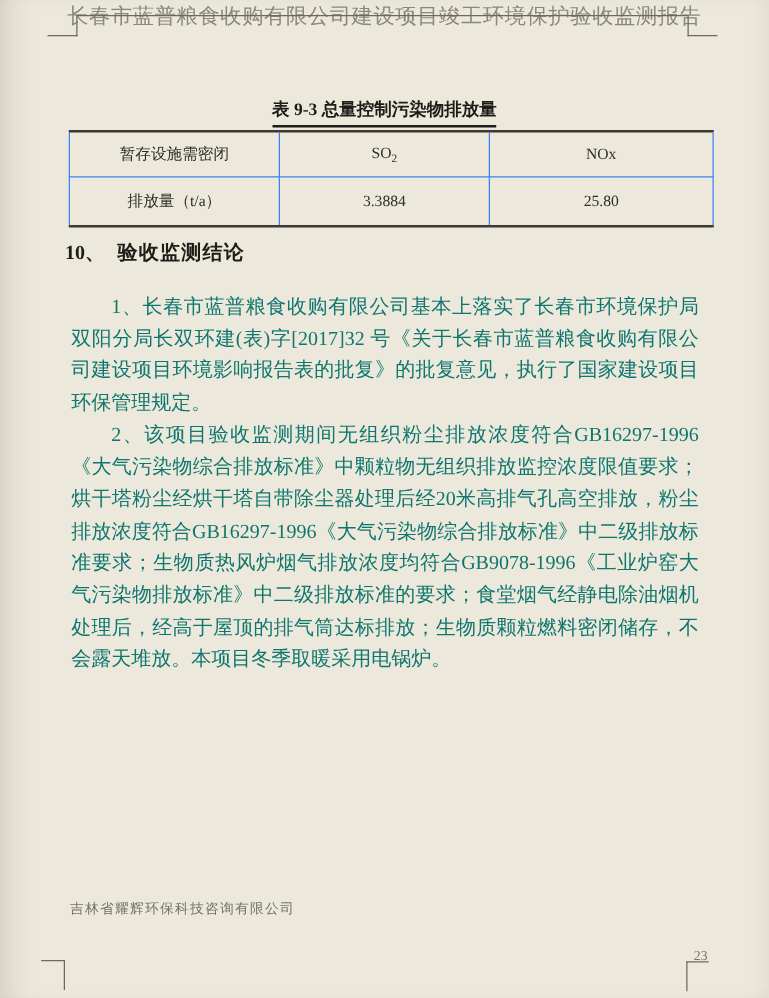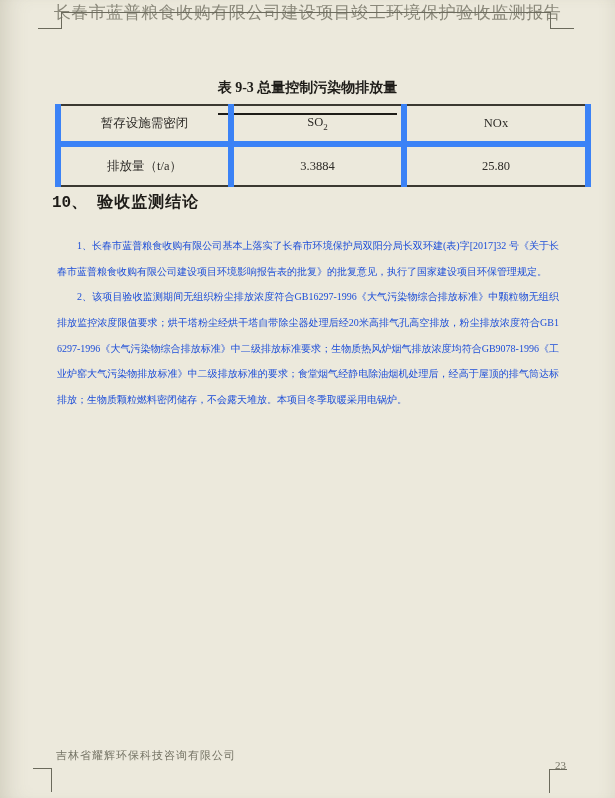--- a/index.html
+++ b/index.html
@@ -25,53 +25,53 @@
   
   .bl-h{left:33px;top:768px;width:19px;height:1px;}
   .bl-v{left:51px;top:768px;width:1px;height:24px;}
   .br-h{left:549px;top:769px;width:18px;height:1px;}
   .br-v{left:549px;top:769px;width:1px;height:24px;}
 
   .tbl-title{
     position:absolute;top:79px;left:0;width:100%;text-align:center;
     font-size:14px;font-weight:bold;color:#1E1C18;
   }
-  .tbl-title span{border-bottom:2px solid #1E1C18;padding-bottom:18px;}
+  .tbl-title span{border-bottom:2px solid #1E1C18;padding-bottom:4px;}
 
   table.emission{
     position:absolute;left:55px;top:104px;width:506px;
     border-collapse:collapse;table-layout:fixed;
   }
   table.emission td{
-    border:6px solid #3b82f6;
+    border:1px solid #3b82f6;
     text-align:center;vertical-align:middle;
     font-size:12.5px;color:#2E2C28;
   }
   table.emission tr:first-child td{border-top:2px solid #3B3931;height:33px;}
   table.emission tr:last-child td{border-bottom:2px solid #3B3931;height:36px;}
   td.c1{width:165px;} td.c2{width:165px;} td.c3{width:176px;}
   sub{font-size:9px;}
 
   .section-heading{
     position:absolute;left:52px;top:192px;
-    font-family:Liberation Mono, monospace;
+    font-family:Liberation Serif, serif;
     font-size:16px;font-weight:bold;color:#1E1C18;letter-spacing:1px;
   }
   .section-heading .num{margin-right:10px;letter-spacing:0;}
 
   .body-text{
     position:absolute;left:57px;top:233px;width:502px;
-    font-size:10px;line-height:25.65px;text-align:justify;
-    color:#1d4ed8;
+    font-size:16px;line-height:25.65px;text-align:justify;
+    color:#0f766e;
     font-family:Liberation Serif, serif;
   }
   .body-text p{margin:0;text-indent:2em;word-break:break-all;}
 
   .footer-company{
-    position:absolute;left:56px;top:748px;
+    position:absolute;left:56px;top:719px;
     font-size:11px;color:#737263;letter-spacing:1px;white-space:nowrap;
   }
   .page-number{
     position:absolute;left:555px;top:759px;
     font-size:11px;color:#737263;
   }
 </style>
 </head>
 <body>
 

